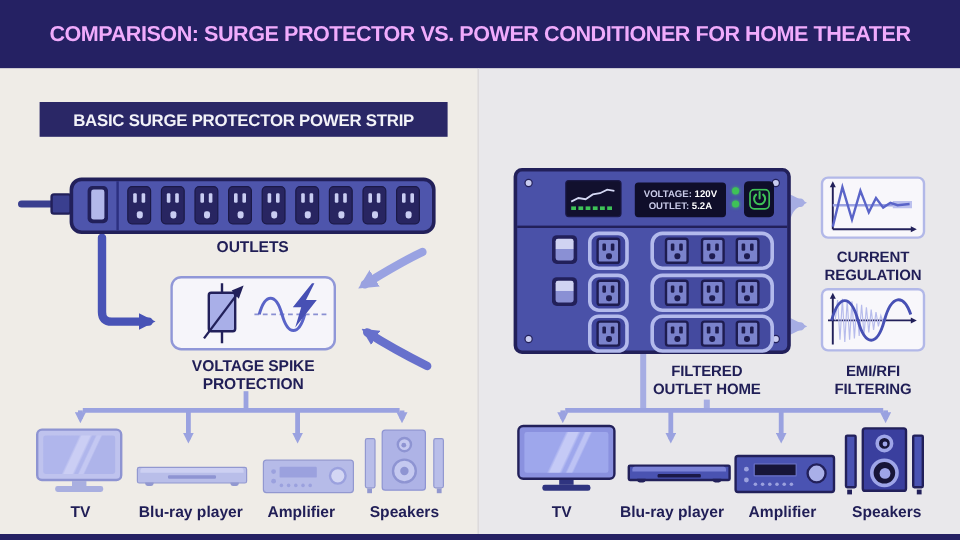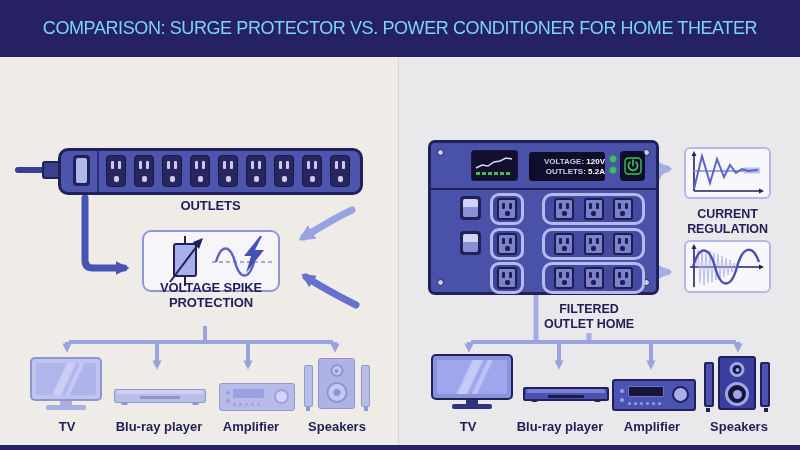--- a/index.html
+++ b/index.html
@@ -1,21 +1,21 @@
 <!DOCTYPE html>
 <html><head>
 <meta charset="utf-8">
 <style>
   html,body{margin:0;padding:0;background:#cfcdd2;}
   .stage{position:relative;width:800px;height:450px;overflow:hidden;
          font-family:"Liberation Sans",sans-serif;background:#ECEAE8;}
   
   .banner{position:absolute;left:0;top:0;width:800px;height:57px;background:#252163;
           display:flex;align-items:center;justify-content:center;}
-  .banner h1{margin:0;color:#7dd3fc;font-size:18px;font-weight:normal;letter-spacing:-0.4px;white-space:nowrap;}
+  .banner h1{margin:0;color:#f0abfc;font-size:18px;font-weight:bold;letter-spacing:-0.4px;white-space:nowrap;}
   .bottom-strip{position:absolute;left:0;bottom:0;width:800px;height:5px;background:#252163;}
   
   .panel{position:absolute;top:57px;height:388px;}
   .panel-left{left:0;width:398px;background:#EFECE7;}
   .panel-right{left:398px;width:402px;background:#E9E8EB;border-left:1.5px solid #DAD6D8;}
   .panel-header{position:absolute;height:29px;background:#2A2766;display:flex;align-items:center;justify-content:center;}
   .panel-header span{color:#F2F2F8;font-size:14px;font-weight:bold;letter-spacing:-0.2px;white-space:nowrap;}
   .hL{left:33px;top:28px;width:340px;}
   .hR{left:29px;top:28px;width:339px;}
   .overlay{position:absolute;left:0;top:0;width:100%;height:100%;pointer-events:none;}
@@ -37,21 +37,21 @@
   .plug-stub{position:absolute;left:42px;top:104px;width:18px;height:18px;background:#3A3F8F;border:2px solid #22205A;border-radius:3px;box-sizing:border-box;}
   .protect-box{position:absolute;left:142px;top:173px;width:138px;height:62px;background:#F6F5FA;
                border:2px solid #9097D8;border-radius:9px;box-sizing:border-box;}
   
   .rack{position:absolute;left:29px;top:83px;width:231px;height:155px;background:#4A51A8;
         border:3px solid #22205A;border-radius:7px;box-sizing:border-box;}
   .rack-header{position:absolute;left:0;right:0;top:0;height:45px;border-bottom:2.5px solid #22205A;}
   .screw{position:absolute;width:7px;height:7px;background:#C9CCF0;border:1.5px solid #22205A;border-radius:50%;box-sizing:border-box;}
   .meter{position:absolute;left:40px;top:7px;width:47px;height:31px;background:#12102E;border:1.5px solid #1B1947;border-radius:3px;box-sizing:border-box;}
   .info-display{position:absolute;left:98px;top:9px;width:76px;height:29px;background:#0F0E2A;border-radius:3px;
-                display:flex;flex-direction:column;justify-content:center;align-items:flex-end;}
+                display:flex;flex-direction:column;justify-content:center;align-items:center;}
   .disp-row{font-size:8px;line-height:10px;font-weight:bold;color:#C9CBE8;white-space:nowrap;}
   .disp-row b{color:#FFFFFF;}
   .led{position:absolute;width:6px;height:6px;border-radius:50%;background:#3EC257;box-shadow:0 0 3px #3EC257;}
   .pwr-btn{position:absolute;left:189px;top:8px;width:25px;height:30px;background:#0F0E2A;border-radius:4px;
            display:flex;align-items:center;justify-content:center;}
   .rswitch{position:absolute;left:29px;width:21px;height:24px;background:#22205A;border-radius:4px;}
   .rswitch i{position:absolute;inset:3px;border-radius:2px;display:block;
              background:linear-gradient(#D0D3F2 0 45%,#8A90D4 45% 100%);}
   .o-cont{position:absolute;left:59px;width:34px;height:32px;background:#3E449C;border:3px solid #B3BAEC;
           border-radius:9px;box-sizing:border-box;display:flex;align-items:center;justify-content:center;}
@@ -121,20 +121,23 @@
 </head>
 <body>
 
 <div class="stage">
 
   <header class="banner">
     <h1>COMPARISON: SURGE PROTECTOR VS. POWER CONDITIONER FOR HOME THEATER</h1>
   </header>
 
   <section class="panel panel-left theme-light">
+    <div class="panel-header hL">
+      <span>BASIC SURGE PROTECTOR POWER STRIP</span>
+    </div>
 
     <svg class="overlay" viewBox="0 0 398 388">
       <defs>
         <marker id="mNavy" viewBox="0 0 10 10" refX="6" refY="5" markerWidth="2" markerHeight="2" orient="auto">
             <path d="M0,0L10,5L0,10z" fill="#4853B6"></path>
           </marker>
         <marker id="mPeri" viewBox="0 0 10 10" refX="6" refY="5" markerWidth="2.3" markerHeight="2.3" orient="auto">
             <path d="M0,0L10,5L0,10z" fill="#9AA2E0"></path>
           </marker>
         <marker id="mMid" viewBox="0 0 10 10" refX="6" refY="5" markerWidth="2" markerHeight="2" orient="auto">
@@ -220,21 +223,21 @@
           <line x1="26" y1="50" x2="56" y2="10" stroke="#22205A" stroke-width="2"></line>
           <polygon points="59,6 49,10 55,17" fill="#22205A"></polygon>
         </g>
         <g>
           <line x1="68" y1="30" x2="130" y2="30" stroke="#8A90D2" stroke-width="1.5" stroke-dasharray="4,3"></line>
           <path d="M72,30 C77,12 86,12 91,30 C96,48 105,48 110,30" fill="none" stroke="#5A64C8" stroke-width="2.5"></path>
         </g>
         <polygon points="116,4 100,24 107,24 102,41 120,18 111,18 118,4" fill="#4750B4"></polygon>
       </svg>
     </div>
-    <div class="caption" style="left:131px;top:224px;width:160px;font-size:13px;">VOLTAGE SPIKE
+    <div class="caption" style="left:131px;top:241px;width:160px;font-size:13px;">VOLTAGE SPIKE
 PROTECTION</div>
 
     <div class="dev" style="left:30px;top:300px;width:72px;">
       <div class="tv-frame" style="height:44px;">
           <div class="tv-screen"></div>
         </div>
       <div class="tv-neck"></div>
         <div class="tv-base"></div>
     </div>
     <div class="dev" style="left:114px;top:332px;width:92px;">
@@ -325,21 +328,21 @@
             <rect x="16" y="21" width="4" height="3"></rect>
               <rect x="22" y="21" width="4" height="3"></rect>
             <rect x="28" y="21" width="4" height="3"></rect>
               <rect x="34" y="21" width="4" height="3"></rect>
           </g>
         </svg>
       </div>
 
       <div class="info-display">
         <div class="disp-row"><span>VOLTAGE:</span>&nbsp;<b>120V</b></div>
-        <div class="disp-row"><span>OUTLETS:</span>&nbsp;<b>5.2A</b></div>
+        <div class="disp-row"><span>OUTLET:</span>&nbsp;<b>5.2A</b></div>
       </div>
       <div class="led" style="left:179px;top:13px;"></div>
       <div class="led" style="left:179px;top:24px;"></div>
       <div class="pwr-btn">
         <svg viewBox="0 0 18 18" width="18" height="18">
           <rect x="1" y="1" width="16" height="16" rx="3.5" fill="none" stroke="#3EC257" stroke-width="1.4"></rect>
           <path d="M6,5.2 A4.6,4.6 0 1 0 12,5.2" fill="none" stroke="#3EC257" stroke-width="1.7" stroke-linecap="round"></path>
           <line x1="9" y1="3" x2="9" y2="8.5" stroke="#3EC257" stroke-width="1.7" stroke-linecap="round"></line>
         </svg>
       </div>
@@ -445,20 +448,22 @@
     <div class="graph-box" style="left:285px;top:183px;height:53px;">
       <svg viewBox="0 0 83 49" width="83" height="49">
         <line x1="8" y1="5" x2="8" y2="45" stroke="#22205A" stroke-width="1.6"></line>
         <polygon points="8,2 5.5,7 10.5,7" fill="#22205A"></polygon>
         <line x1="4" y1="25" x2="75" y2="25" stroke="#22205A" stroke-width="1.4"></line>
         <polygon points="78,25 73,22.5 73,27.5" fill="#22205A"></polygon>
         <path d="M10,25 L12,8 L14,41 L16,7 L18,43 L20,8 L22,41 L24,9 L26,40 L28,11 L30,38 L32,12 L34,37 L36,14 L38,35 L40,16 L42,33 L44,18 L46,30 L48,21 L50,27 L52,25" fill="none" stroke="#B7BCEC" stroke-width="1"></path>
         <path d="M7,25 C13,3 23,3 29,25 C35,47 45,47 51,25 C57,3 67,3 73,20" fill="none" stroke="#4750B4" stroke-width="2.4"></path>
       </svg>
     </div>
+    <div class="caption" style="left:285px;top:245px;width:87px;">EMI/RFI
+FILTERING</div>
 
     <div class="dev" style="left:32px;top:297px;width:82px;">
       <div class="tv-frame" style="height:46px;">
           <div class="tv-screen"></div>
         </div>
       <div class="tv-neck"></div>
         <div class="tv-base"></div>
     </div>
     <div class="dev" style="left:124px;top:330px;width:86px;">
       <div class="bd-body">

